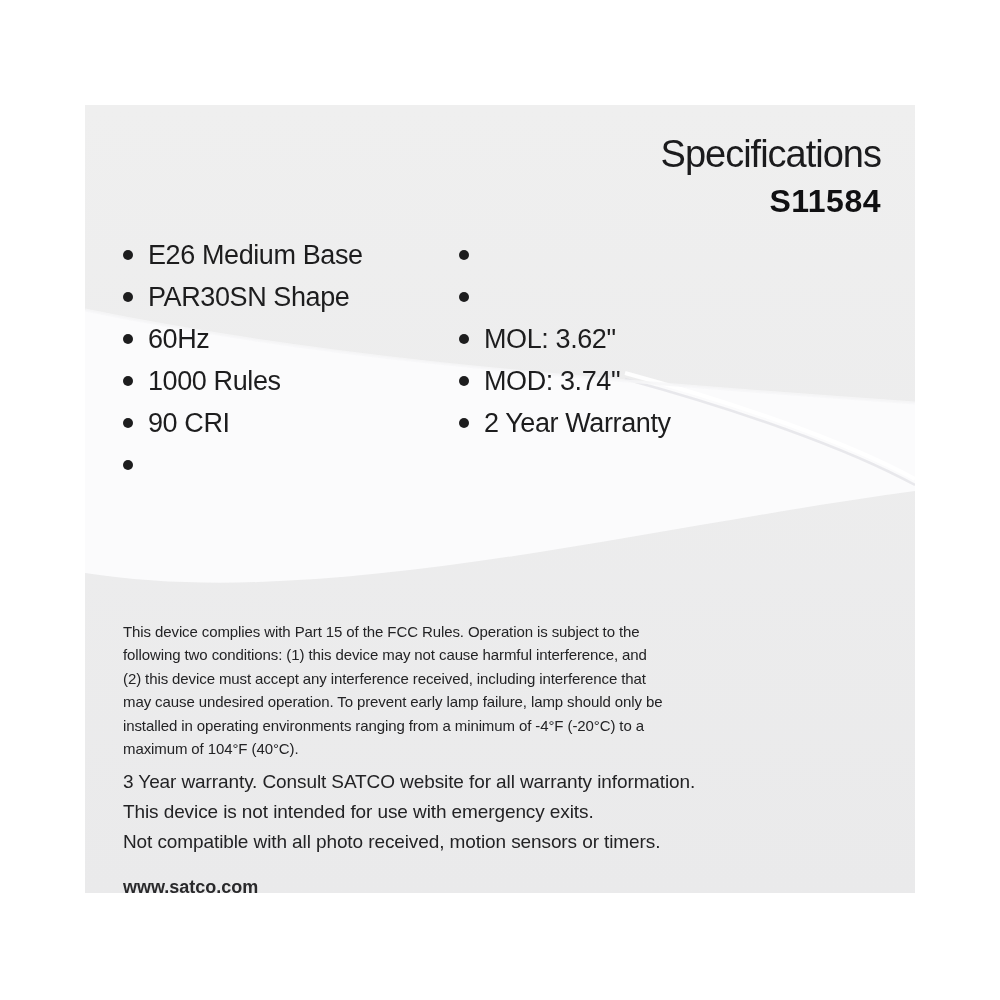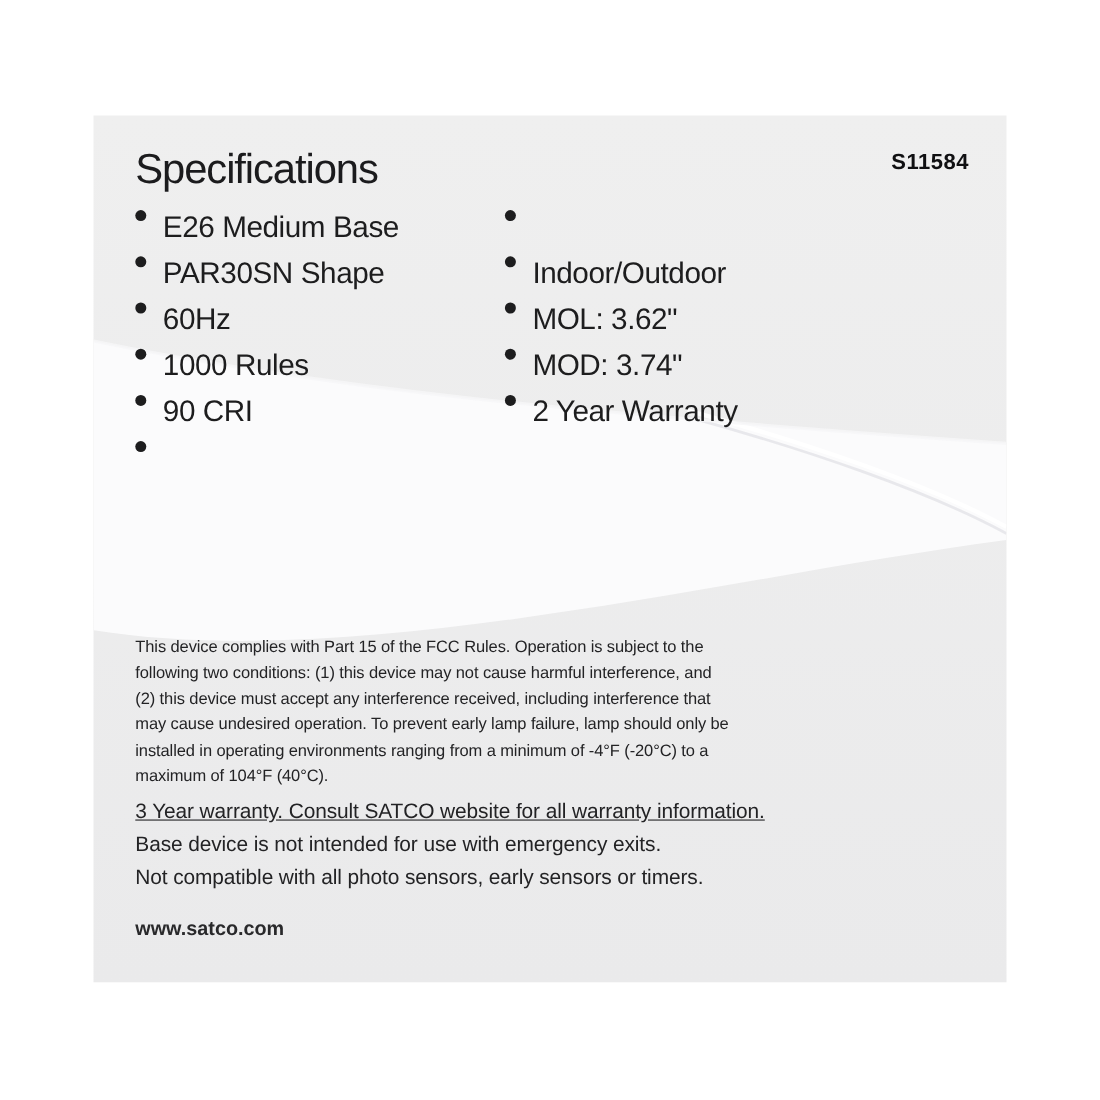--- a/index.html
+++ b/index.html
@@ -7,31 +7,31 @@
     width:1000px; height:1000px; background:#ffffff; position:relative;
     font-family:"Liberation Sans", sans-serif; overflow:hidden;
   }
   .card {
     position:absolute; left:85px; top:105px; width:830px; height:788px;
     background:linear-gradient(180deg,#efefef 0%, #eaeaeb 100%);
     overflow:hidden;
   }
   .swoosh { position:absolute; left:0; top:0; width:100%; height:100%; display:block; }
   .content { position:relative; padding:26px 18px 0 38px; color:#1d1d1e; }
-  .header-row { display:flex; justify-content:space-between; align-items:flex-start; padding-right:16px; }
+  .header-row { display:flex; justify-content:space-between; align-items:flex-end; padding-right:16px;flex-direction:column; }
   .title { font-size:38px; font-weight:normal; margin:0; letter-spacing:-1px; line-height:46px; color:#1b1b1d; }
-  .model { font-size:20px; font-weight:bold; margin-top:6px; letter-spacing:0.5px; color:#101012; }
+  .model { font-size:32px; font-weight:bold; margin-top:6px; letter-spacing:0.5px; color:#101012; }
   .columns { display:flex; margin-top:14px; }
   .spec-list { list-style:none; margin:0; padding:0; }
   .spec-list.left { width:336px; flex:none; }
-  .spec-item { display:flex; height:42px; font-size:27px; letter-spacing:-0.4px; color:#1d1d1e; white-space:nowrap; }
+  .spec-item { display:flex; align-items:center; height:42px; font-size:27px; letter-spacing:-0.4px; color:#1d1d1e; white-space:nowrap; }
   .bullet { width:10px; height:10px; border-radius:50%; background:#1d1d1e; margin-right:15px; flex:none; }
   .fcc { margin:134px 0 0 0; font-size:15px; line-height:23.4px; white-space:pre-line; letter-spacing:-0.1px; color:#232325; }
   .note { margin:7px 0 0 0; font-size:19px; line-height:23px; letter-spacing:-0.1px; color:#232325; }
-  .note.first { margin-top:10px;text-decoration:underline; }
+  .note.first { margin-top:10px; }
   .footer { margin-top:24px; font-size:18px; letter-spacing:0; color:#29292b;font-weight:bold; }
 </style>
 </head>
 <body>
 
 <div class="card">
 
   <svg class="swoosh" viewBox="0 0 830 788" preserveAspectRatio="none" aria-hidden="true">
     <path d="M0,205 C210,248 430,270 830,298 L830,386 C560,422 240,506 0,468 Z" fill="#fbfbfc" opacity="0.96"></path>
     <path d="M540,268 C650,298 760,336 830,374" stroke="#ffffff" stroke-width="4" fill="none" opacity="0.9"></path>
@@ -73,21 +73,20 @@
           <span class="bullet"></span>
         </li>
       </ul>
 
       <ul class="spec-list right">
         <li class="spec-item">
           <span class="bullet"></span>
         </li>
         <li class="spec-item">
           <span class="bullet"></span>
-          <span>Indoor/Outdoor</span>
         </li>
         <li class="spec-item">
           <span class="bullet"></span>
           <span>MOL: 3.62"</span>
         </li>
         <li class="spec-item">
           <span class="bullet"></span>
           <span>MOD: 3.74"</span>
         </li>
         <li class="spec-item">
@@ -98,19 +97,19 @@
 
     </div>
 
     <p class="fcc">This device complies with Part 15 of the FCC Rules. Operation is subject to the
 following two conditions: (1) this device may not cause harmful interference, and
 (2) this device must accept any interference received, including interference that
 may cause undesired operation. To prevent early lamp failure, lamp should only be
 installed in operating environments ranging from a minimum of -4°F (-20°C) to a
 maximum of 104°F (40°C).</p>
     <p class="note first">3 Year warranty. Consult SATCO website for all warranty information.</p>
-    <p class="note">Base device is not intended for use with emergency exits.</p>
-    <p class="note">Not compatible with all photo sensors, early sensors or timers.</p>
+    <p class="note">This device is not intended for use with emergency exits.</p>
+    <p class="note">Not compatible with all photo received, motion sensors or timers.</p>
 
     <div class="footer">www.satco.com</div>
 
   </div>
 </div>
 
 </body></html>

